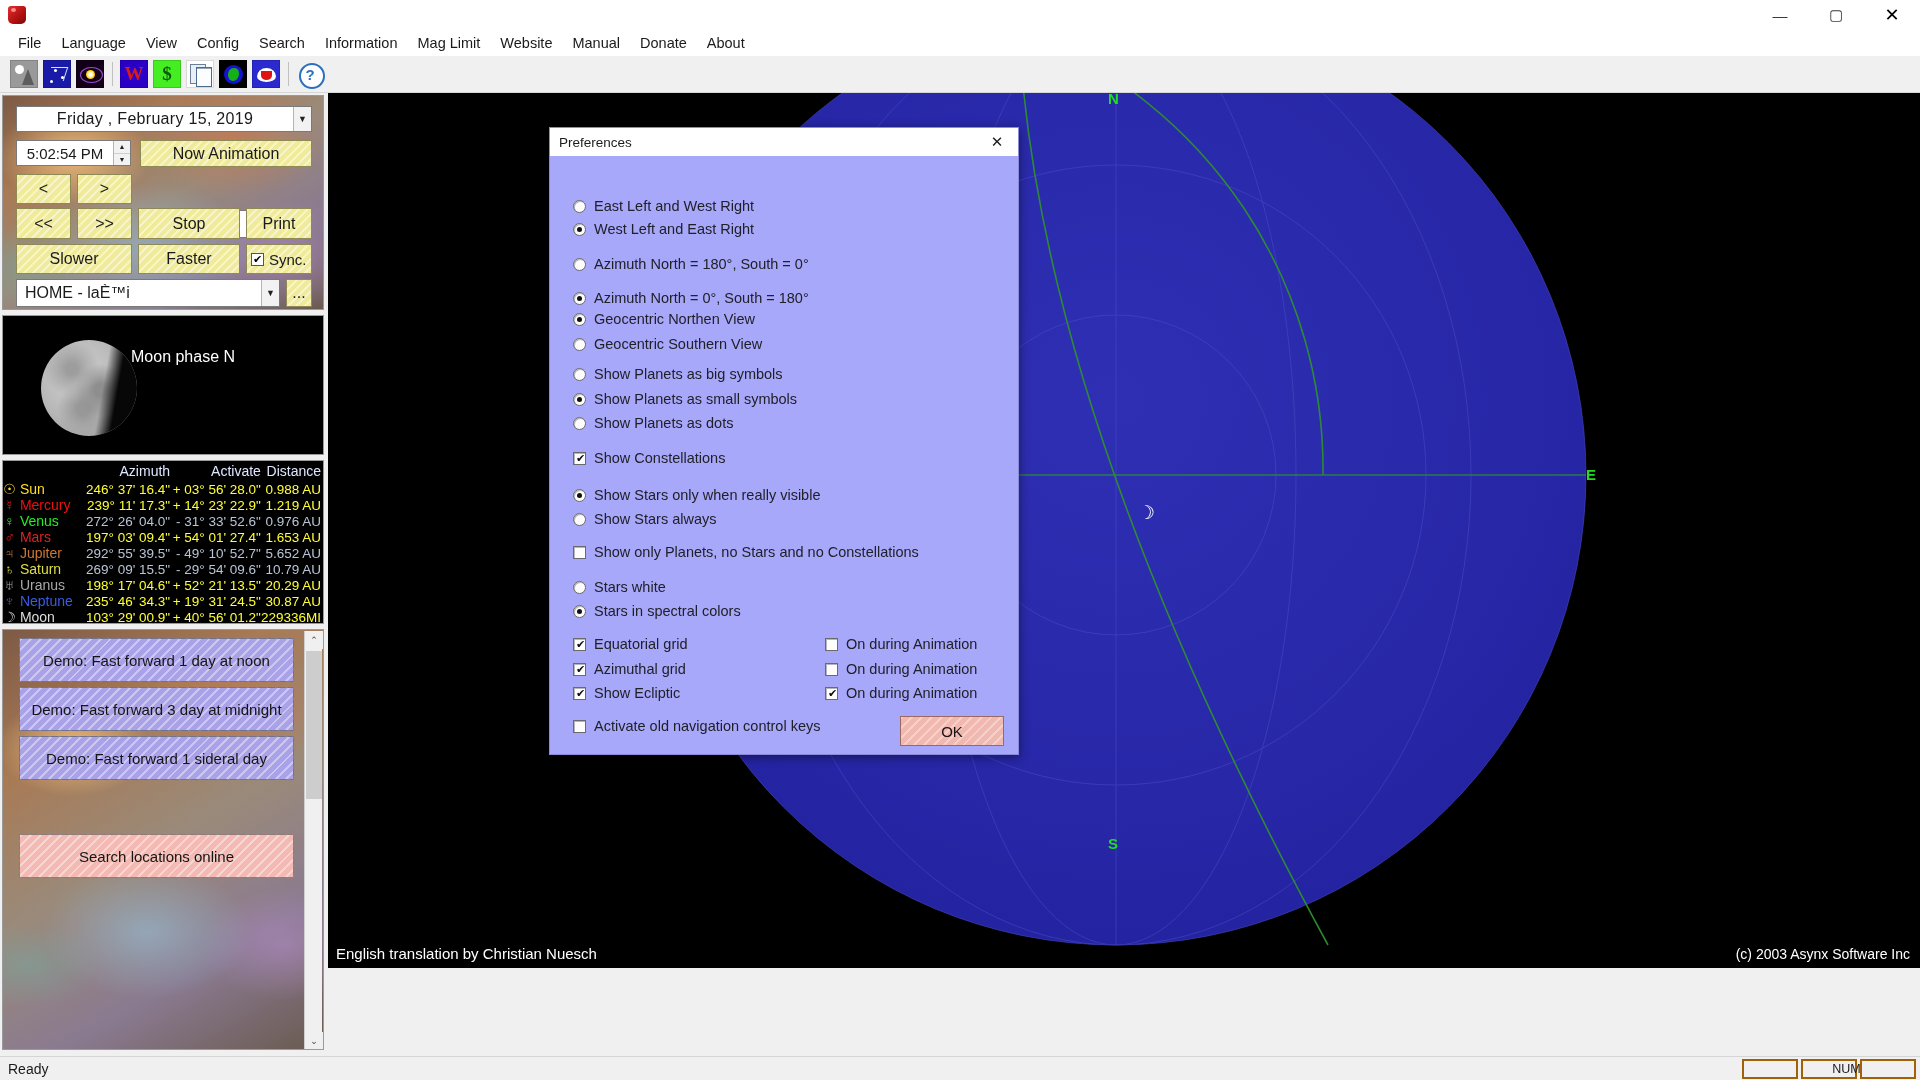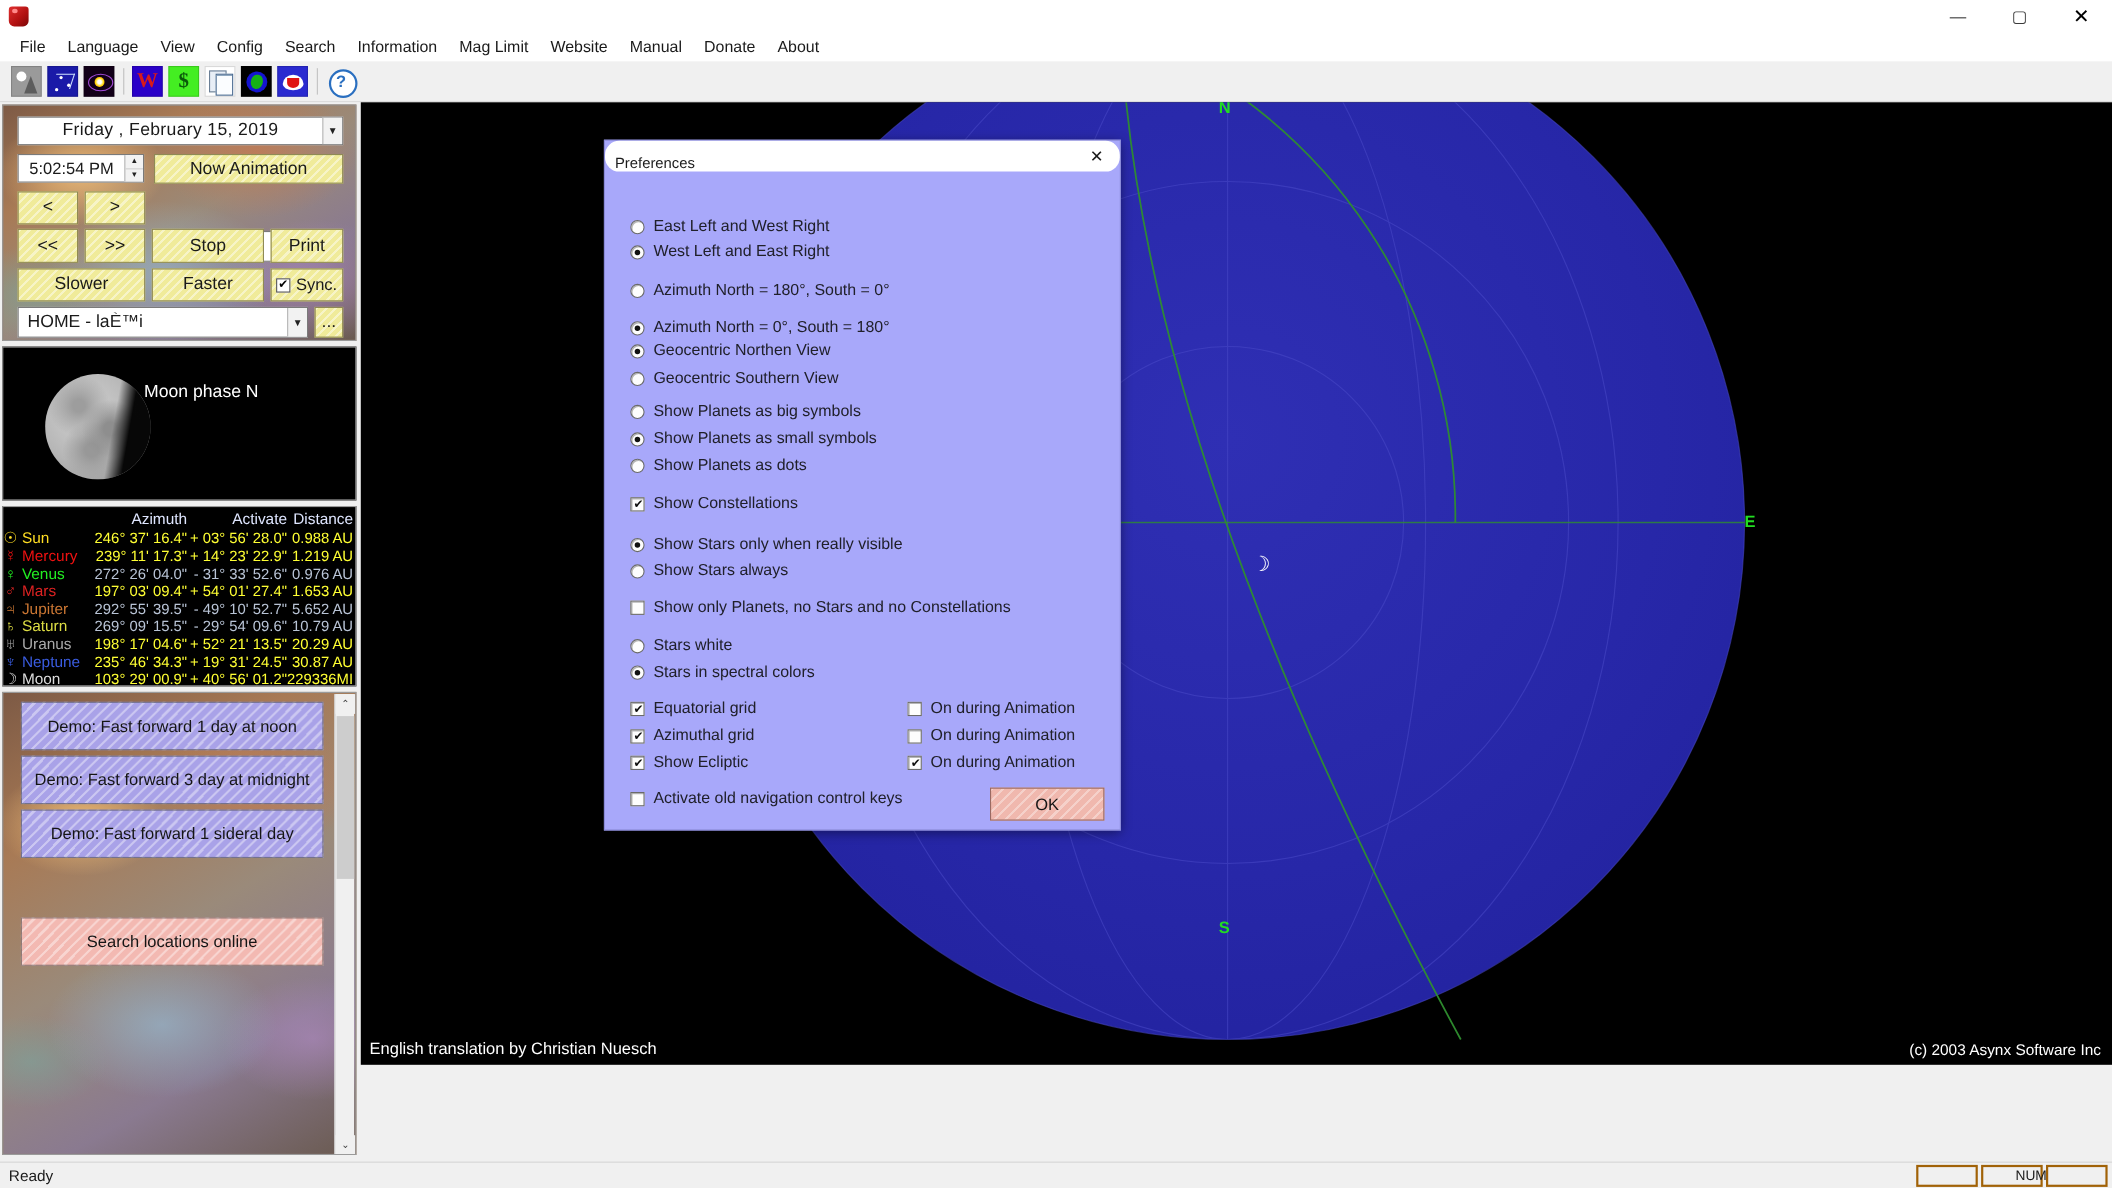--- a/index.html
+++ b/index.html
@@ -216,21 +216,21 @@
   .moon-marker { position:absolute; color:#ffffff; font-size:19px; }
   .trans-credit { position:absolute; left:8px; bottom:6px; color:#ffffff; font-size:15px; }
   .copy-credit { position:absolute; right:10px; bottom:6px; color:#ffffff; font-size:14px; }
 
   
   .dialog {
     position:absolute; left:549px; top:127px; width:470px; height:628px;
     background:#a8a8fa; border:1px solid #8a8ad8; box-shadow:0 2px 10px rgba(0,0,0,.45);
   }
   .dlg-title {
-    height:28px; background:#ffffff; display:flex; align-items:flex-end; padding:0 0 0 9px;border-radius:13px;
+    height:28px; background:#ffffff; display:flex; align-items:center; padding:0 0 0 9px;
   }
   .dlg-title-text { font-size:13.5px; color:#1c1c1c; }
   .dlg-close {
     margin-left:auto; width:42px; height:28px; display:flex; align-items:center; justify-content:center;
     font-size:15px; color:#1a1a1a;
   }
   .dlg-body { position:relative; width:100%; height:600px; }
   .opt { position:absolute; display:flex; align-items:center; font-size:14.5px; color:#20202a; }
   .radio {
     width:13px; height:13px; border-radius:50%; margin-right:8px; flex:none;

